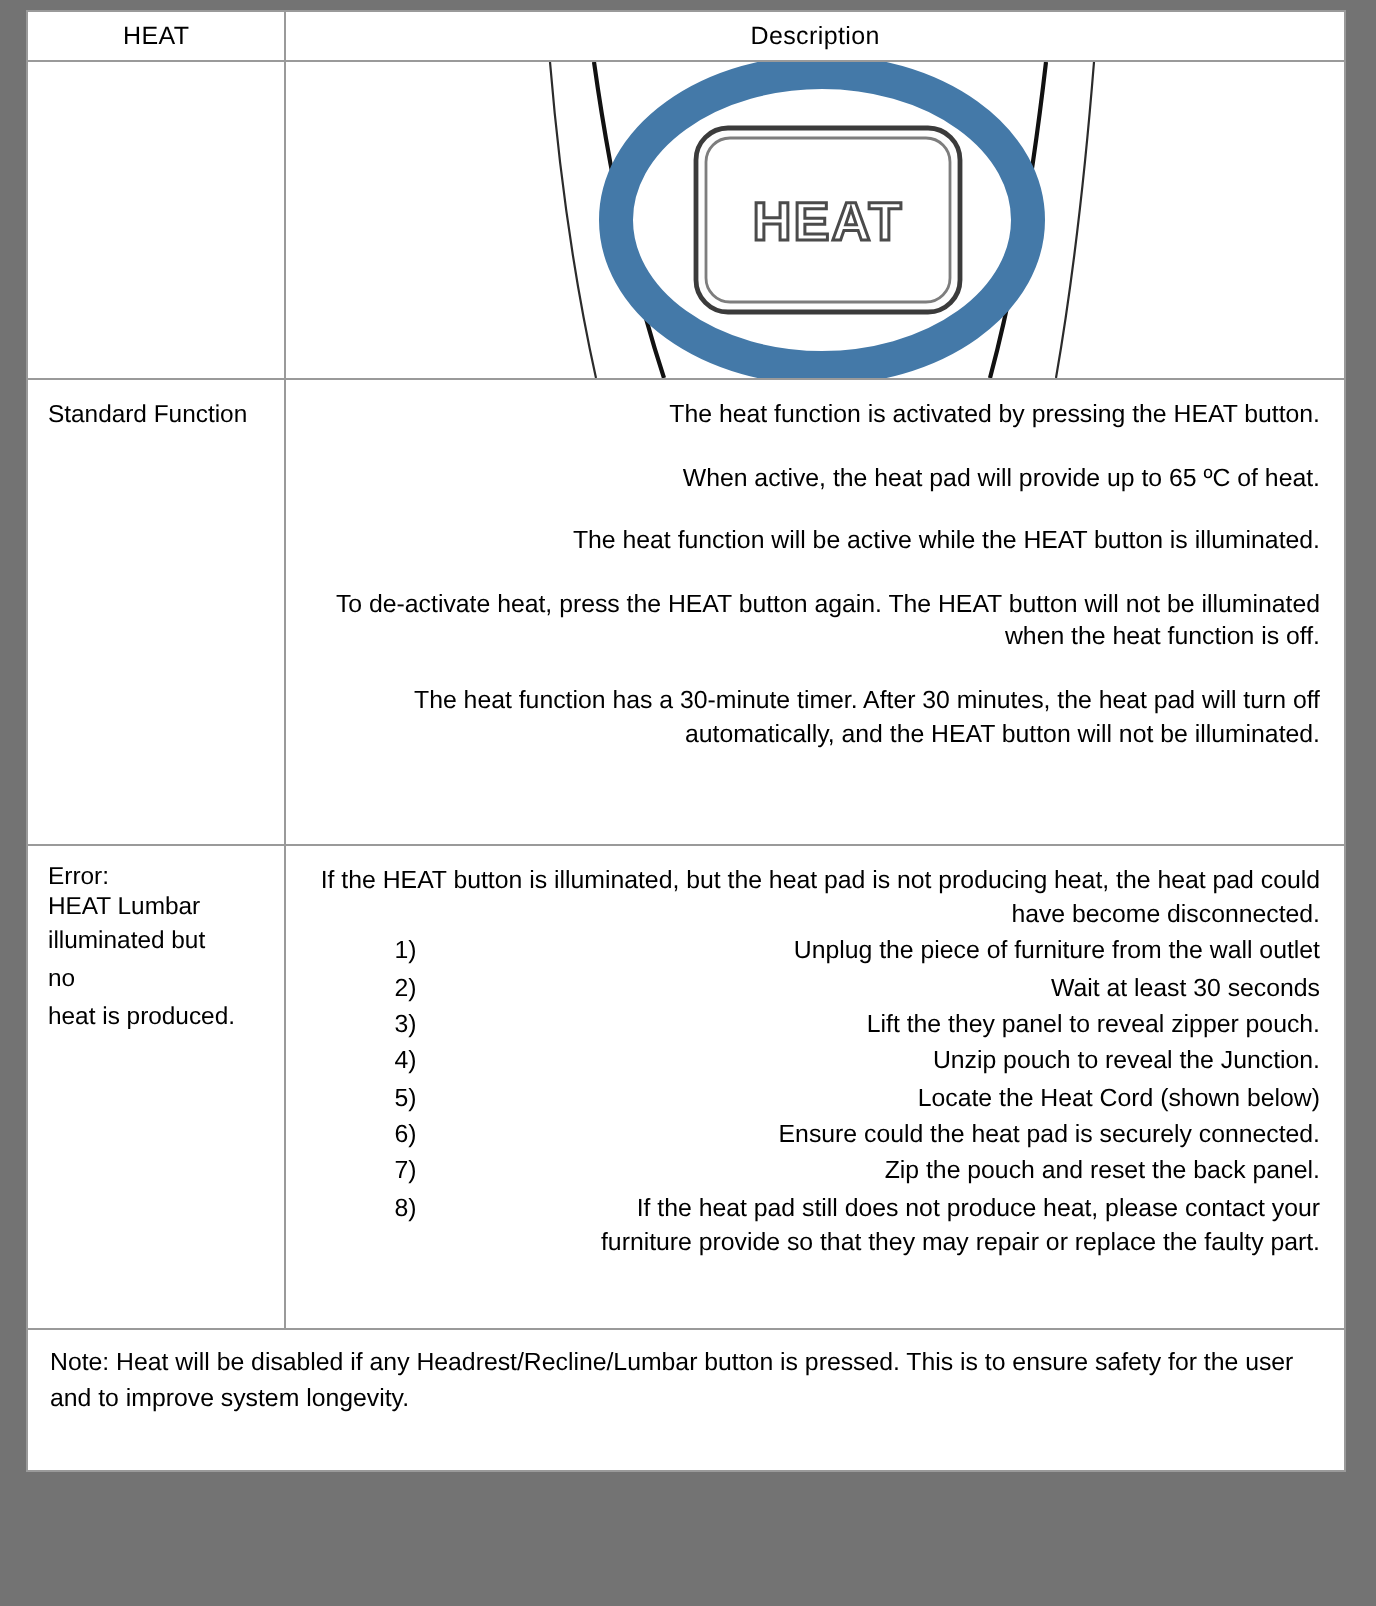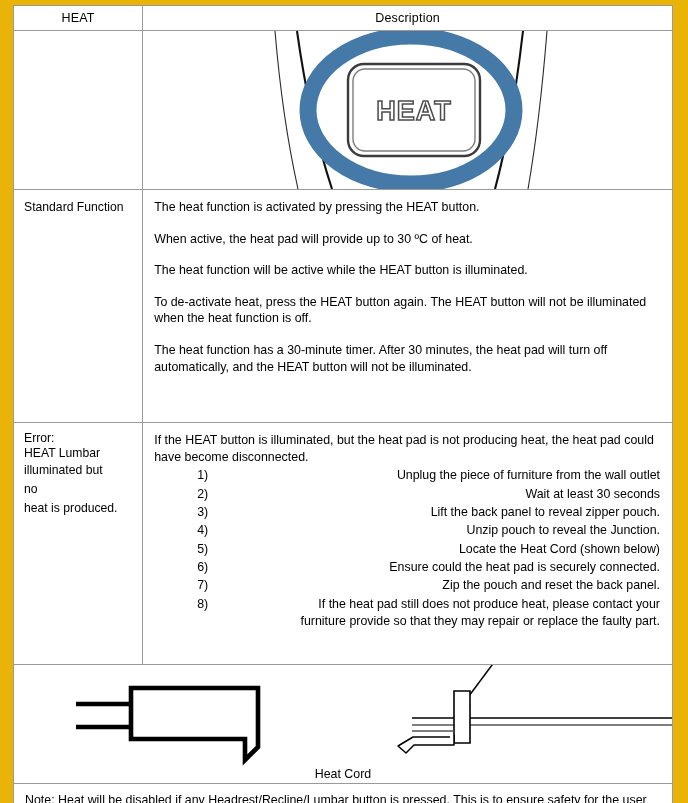--- a/index.html
+++ b/index.html
@@ -12,21 +12,21 @@
     height: 803px;
     font-family: "Liberation Sans", sans-serif;
     color: #000000;
     overflow: hidden;
   }
 
   .page {
     position: relative;
     width: 688px;
     height: 803px;
-    background: #eab308;
+    background: #737373;
   }
 
   .doc-table {
     position: absolute;
     left: 13px;
     top: 5px;
     width: 660px;
     border-collapse: collapse;
     table-layout: fixed;
   }
@@ -72,20 +72,21 @@
   .label-cell .ln { display: block; }
   .label-cell .ln.tight { line-height: 1.22; }
 
   .desc-cell {
     padding: 9px 12px 10px 11px !important;
     font-size: 12.4px;
     line-height: 1.34;
   }
   .desc-cell p {
     margin: 0 0 15px 0;
+    text-align: right;
   }
   .desc-cell p:last-child { margin-bottom: 12px; }
 
   .std-cell { height: 213px; }
   .err-cell { height: 222px; }
 
   .lead { margin-bottom: 2px !important; }
 
   ol.steps {
     list-style: none;
@@ -177,21 +178,21 @@
           </div>
         </td>
       </tr>
 
       <tr>
         <td class="label-cell std-cell">
           <span class="ln">Standard Function</span>
         </td>
         <td class="desc-cell std-cell">
           <p>The heat function is activated by pressing the HEAT button.</p>
-          <p>When active, the heat pad will provide up to 30 ºC of heat.</p>
+          <p>When active, the heat pad will provide up to 65 ºC of heat.</p>
           <p>The heat function will be active while the HEAT button is illuminated.</p>
           <p>To de-activate heat, press the HEAT button again. The HEAT button will not be illuminated when the heat function is off.</p>
           <p>The heat function has a 30-minute timer. After 30 minutes, the heat pad will turn off automatically, and the HEAT button will not be illuminated.</p>
         </td>
       </tr>
 
       <tr>
         <td class="label-cell err-cell">
           <span class="ln tight">Error:</span>
           <span class="ln tight">HEAT Lumbar</span>
@@ -205,21 +206,21 @@
             <li>
               <span class="num">1)</span>
               <span class="txt">Unplug the piece of furniture from the wall outlet</span>
             </li>
             <li>
               <span class="num">2)</span>
               <span class="txt">Wait at least 30 seconds</span>
             </li>
             <li>
               <span class="num">3)</span>
-              <span class="txt">Lift the back panel to reveal zipper pouch.</span>
+              <span class="txt">Lift the they panel to reveal zipper pouch.</span>
             </li>
             <li>
               <span class="num">4)</span>
               <span class="txt">Unzip pouch to reveal the Junction.</span>
             </li>
             <li>
               <span class="num">5)</span>
               <span class="txt">Locate the Heat Cord (shown below)</span>
             </li>
             <li>
@@ -232,51 +233,20 @@
             </li>
             <li>
               <span class="num">8)</span>
               <span class="txt">If the heat pad still does not produce heat, please contact your</span>
               <span class="txt cont">furniture  provide so that they may repair or replace the faulty part.</span>
             </li>
           </ol>
         </td>
       </tr>
 
-      <tr>
-        <td class="cord-cell" colspan="2">
-          <div class="cord-wrap">
-            <svg width="658" height="118" viewBox="0 0 658 118" xmlns="http://www.w3.org/2000/svg">
-              <rect x="0" y="0" width="658" height="118" fill="#ffffff"></rect>
-
-              <g>
-                <line x1="62" y1="39" x2="117" y2="39" stroke="#000000" stroke-width="4.6"></line>
-                <line x1="62" y1="62" x2="117" y2="62" stroke="#000000" stroke-width="4.6"></line>
-                <path d="M 117 23 L 243 23 L 243 86 L 227 86 L 227 71 L 227 71 L 212 71 L 212 23" fill="none" stroke="#000000" stroke-width="0"></path>
-                <path d="M 117 23 L 244 23 L 244 82 L 231 95 L 231 74 L 117 74 Z" fill="#ffffff" stroke="#000000" stroke-width="4.6" stroke-linejoin="miter"></path>
-              </g>
-
-              <g>
-
-                <line x1="487" y1="-12" x2="449" y2="39" stroke="#000000" stroke-width="1.5"></line>
-                <polygon points="444,50 446,32 457,40" fill="#000000"></polygon>
-
-                <line x1="398" y1="53" x2="658" y2="53" stroke="#000000" stroke-width="1.4"></line>
-                <line x1="398" y1="60" x2="658" y2="60" stroke="#555555" stroke-width="1.4"></line>
-
-                <path d="M 440 26 L 456 26 L 456 78 L 440 78 Z" fill="#ffffff" stroke="#000000" stroke-width="1.6"></path>
-
-                <path d="M 440 70 L 440 80 L 400 80 L 392 88 L 384 81 L 399 72 L 436 72" fill="#ffffff" stroke="#000000" stroke-width="1.5" stroke-linejoin="round"></path>
-                <line x1="398" y1="66" x2="440" y2="66" stroke="#555555" stroke-width="1.4"></line>
-              </g>
-            </svg>
-            <div class="cord-caption">Heat Cord</div>
-          </div>
-        </td>
-      </tr>
 
       <tr>
         <td class="note-cell" colspan="2">
           <p class="nowrapish">Note: Heat will be disabled if any Headrest/Recline/Lumbar button is pressed. This is to ensure safety  for the user and to improve system longevity.</p>
         </td>
       </tr>
 
     </tbody>
   </table>
 

